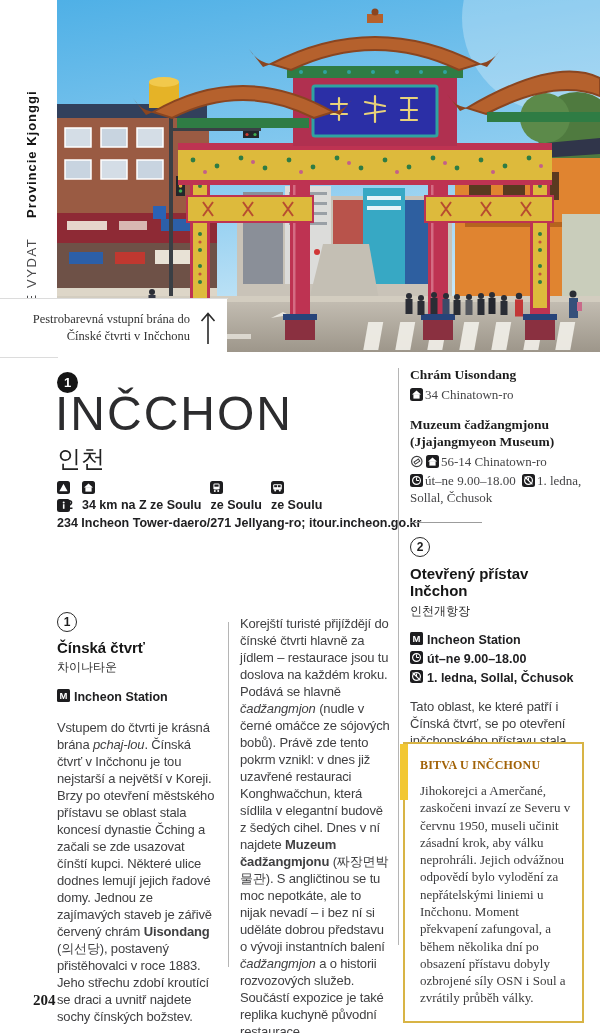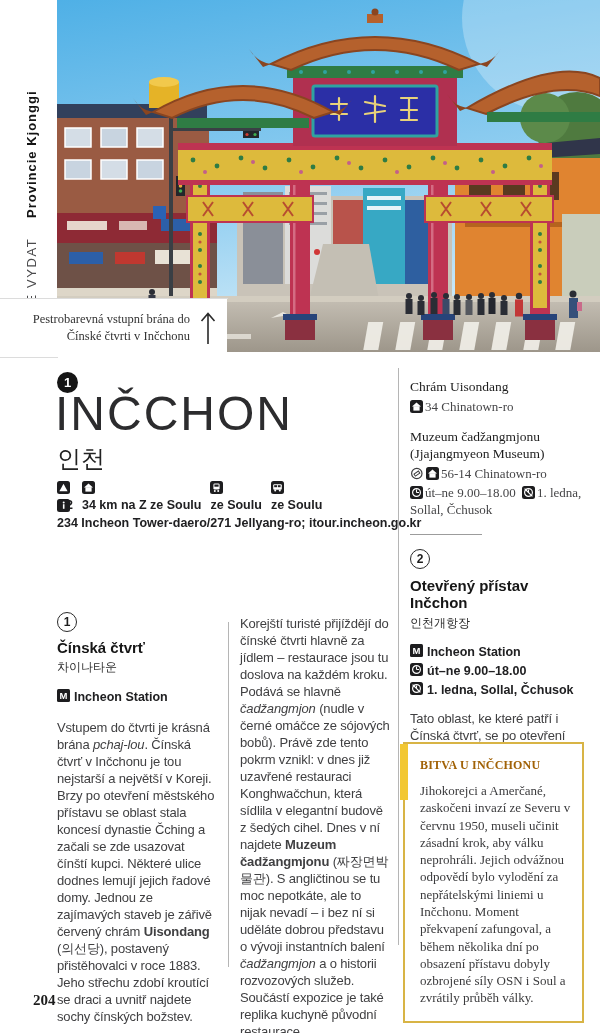--- a/index.html
+++ b/index.html
@@ -59,22 +59,22 @@
   .seg-b { font-weight:bold; }
 
   .col-1 { position:absolute; left:57px; top:612px; width:160px; }
   .col-1 .station { margin-top:13px; }
   .col-1 .body-text { margin-top:13px; }
 
   .col-2 { position:absolute; left:240px; top:615px; width:150px; }
 
   
   .col-3 { position:absolute; left:410px; top:367px; width:177px; }
-  .listing-title { font-family:"Liberation Serif", serif; font-weight:normal; font-size:13.5px;
-    color:#1d1d1d; line-height:1.25;margin-top:12px; }
+  .listing-title { font-family:"Liberation Serif", serif; font-weight:bold; font-size:13.5px;
+    color:#1d1d1d; line-height:1.25; }
   .listing-line { font-family:"Liberation Serif", serif; font-size:13px; color:#454547;
     line-height:1.3; margin-top:3px; }
   .listing-line .icn { margin-right:2px; }
   .listing + .listing { margin-top:13px; }
   .short-divider { width:72px; height:1px; background:#9c9c9c; margin:15px 0 14px 0; }
   .col-3 .sight2-head .sight-title { margin-top:8px; }
   .col-3 .sight2-info { margin-top:12px; }
   .col-3 .sight2-body { margin-top:12px; }
 
   

